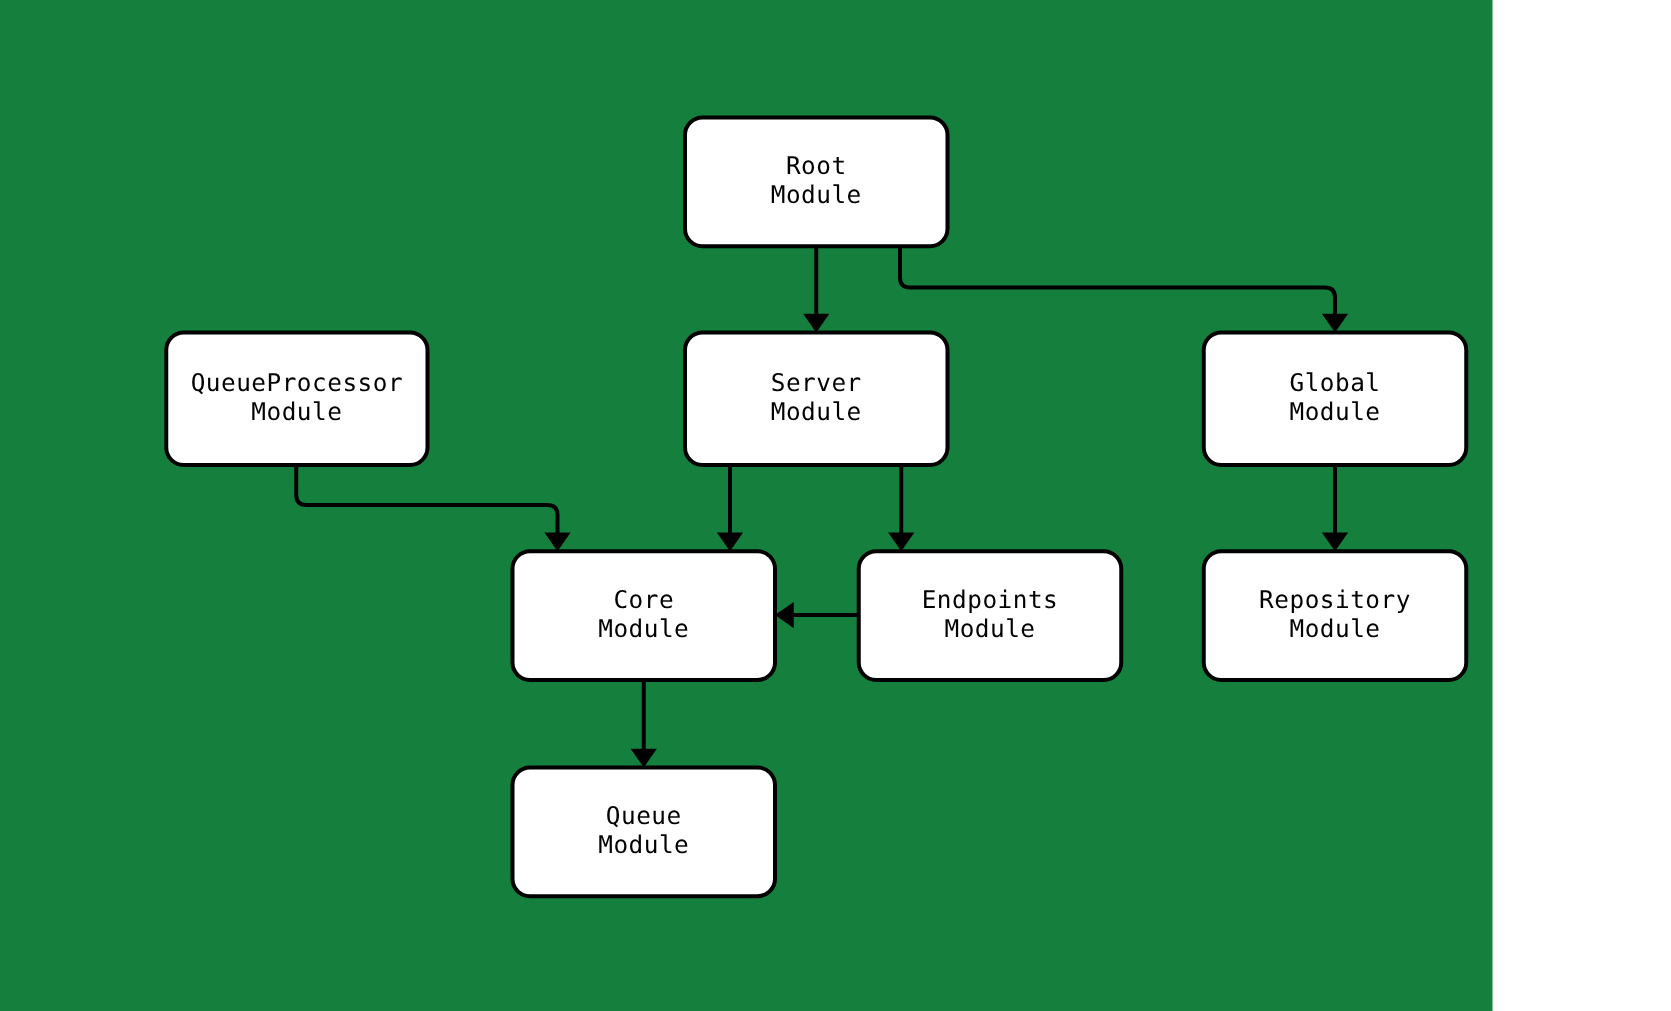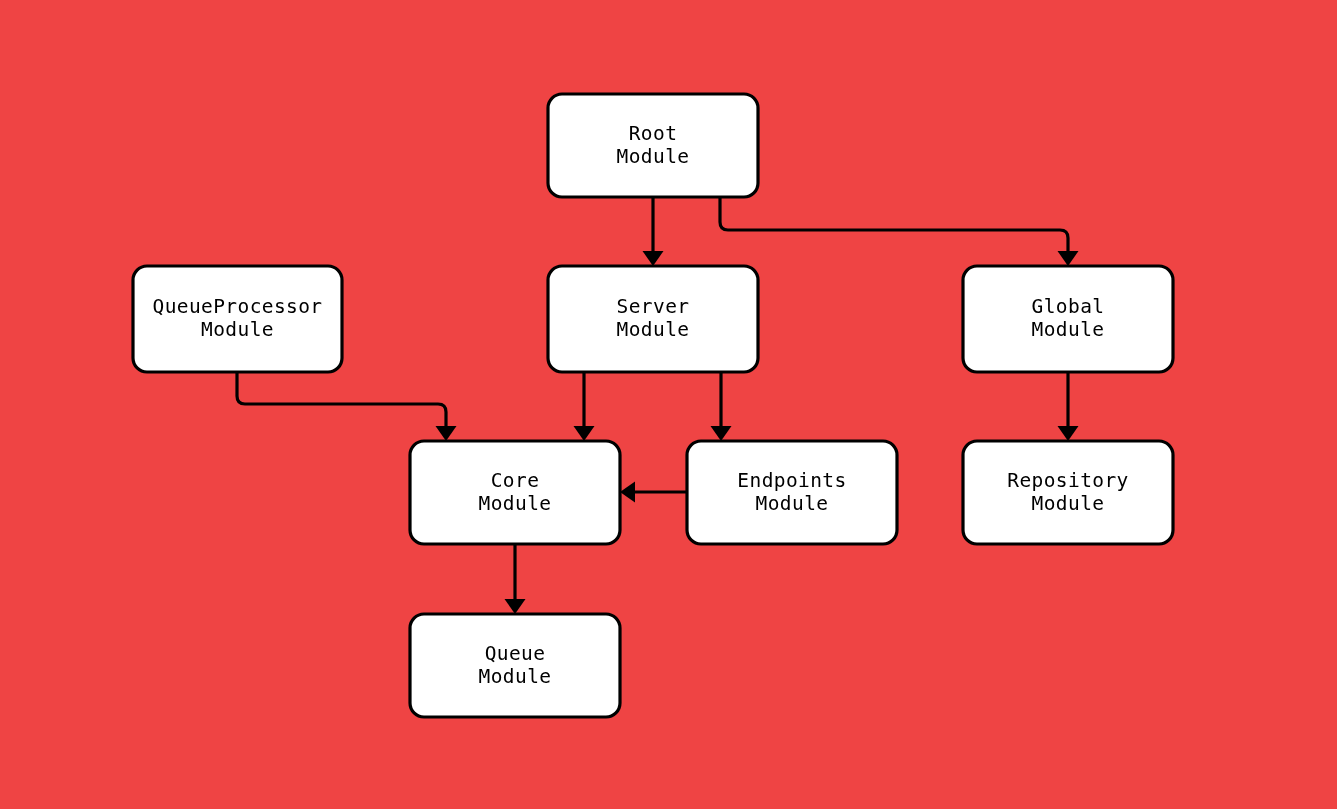--- a/index.html
+++ b/index.html
@@ -8,23 +8,23 @@
     background: #ffffff;
   }
   body {
     width: 1337px;
     height: 809px;
     font-family: "DejaVu Sans Mono", "Liberation Mono", monospace;
     overflow: hidden;
   }
   #diagram-root {
     position: relative;
-    width: 1337px;
+    width: 1194px;
     height: 809px;
-    background: #ef4444;
+    background: #15803d;
   }
   svg.diagram-canvas {
     position: absolute;
     top: 0;
     left: 0;
     width: 1337px;
     height: 809px;
     display: block;
   }
   .node-rect {

